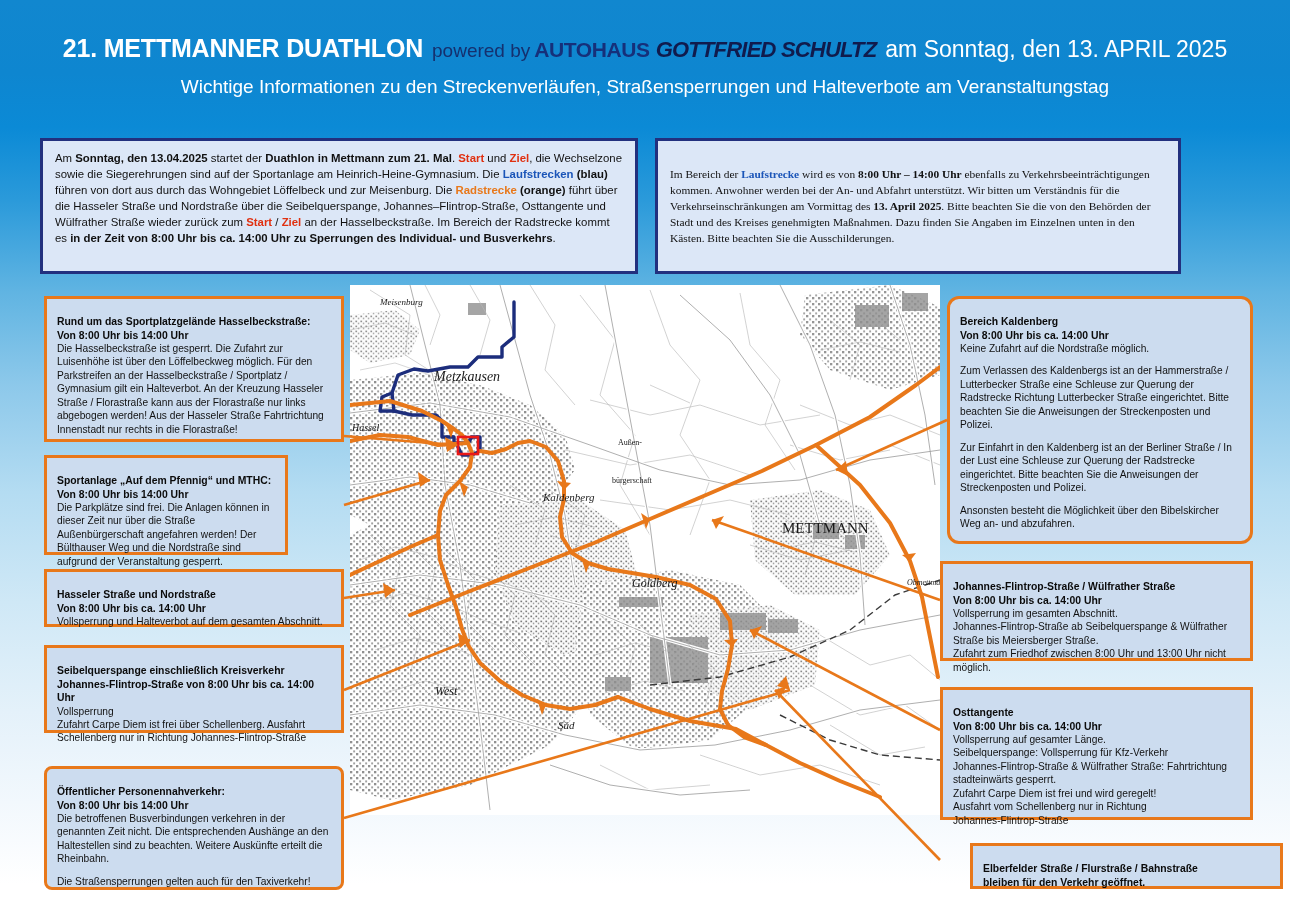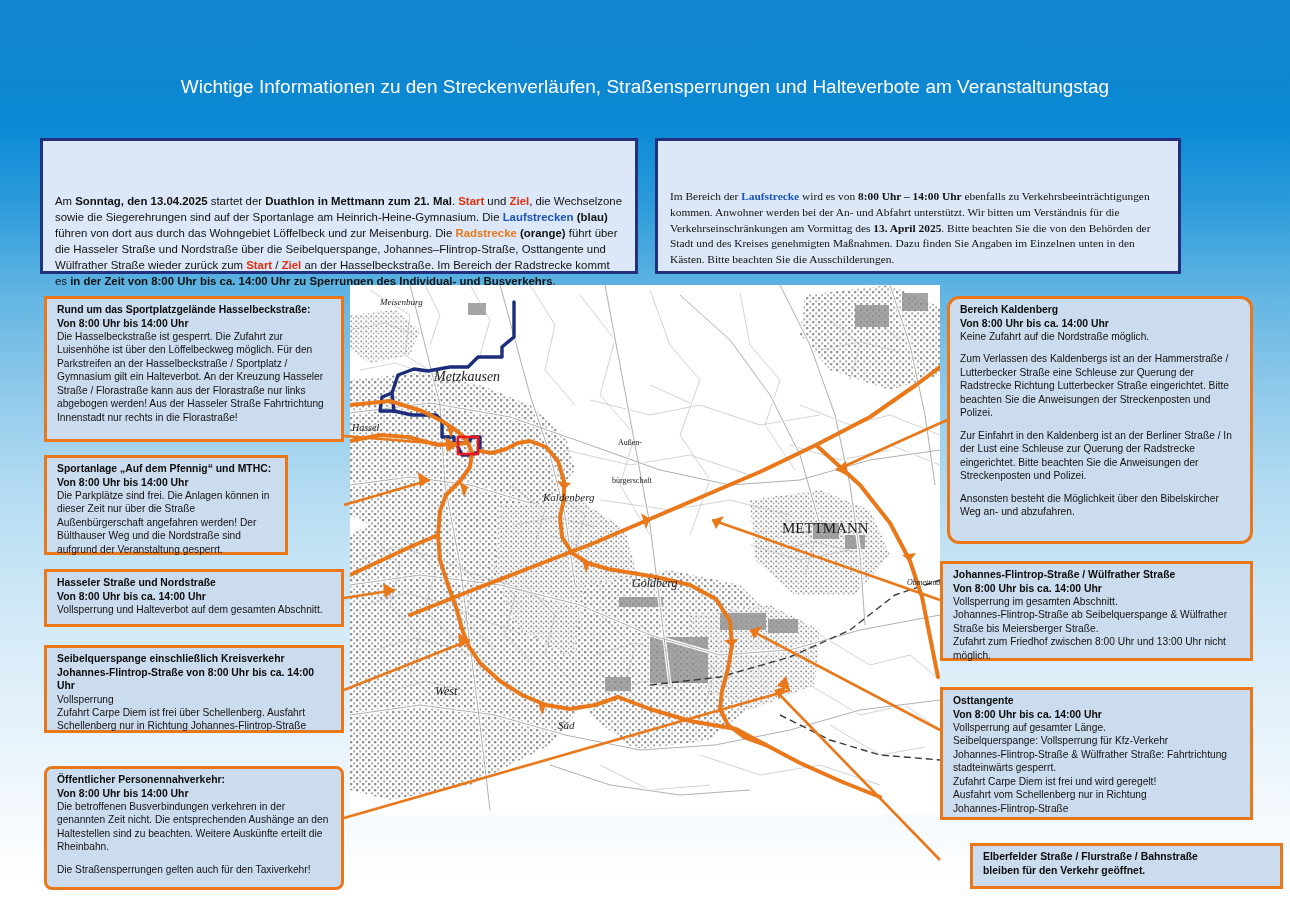--- a/index.html
+++ b/index.html
@@ -66,21 +66,20 @@
     background: #dce7f7;
     border: 3px solid #22307e;
     padding: 10px 12px 8px 12px;
   }
   #topbox-left  { left: 40px;  top: 138px; width: 598px; height: 136px; }
   #topbox-right { left: 655px; top: 138px; width: 526px; height: 136px;
                   display: flex; align-items: center; font-family: Liberation Serif, serif; }
   .topbox p {
     font-size: 11.4px; line-height: 1.40; color: #111111;
     text-align: left;
-    margin-top: 43px;
   }
   .b   { font-weight: bold; }
   .red { color: #e03010; font-weight: bold; }
   .blu { color: #1b55b8; font-weight: bold; }
   .org { color: #e8781a; font-weight: bold; }
 
   
   #map-wrap {
     position: absolute; left: 350px; top: 285px; width: 590px; height: 530px;
     overflow: hidden; background: #8b5cf6;
@@ -91,21 +90,21 @@
   #connectors {
     position: absolute; left: 0; top: 0; width: 1290px; height: 912px;
     pointer-events: none;
   }
 
   
   .callout {
     position: absolute;
     background: #ccdcef;
     border: 3px solid #e8781a;
-    padding: 4px 10px;
+    padding: 16px 10px;
   }
   .callout .ttl {
     font-size: 10.4px; font-weight: bold; color: #0b0b0b;
     line-height: 1.30;
   }
   .callout .bdy {
     font-size: 10.2px; color: #111111; line-height: 1.32;
   }
   .callout .gap { height: 9px; }
 
@@ -120,20 +119,23 @@
   #c-ost        { left: 940px; top: 687px; width: 313px; height: 133px; }
   #c-elberfeld  { left: 940px; top: 843px; width: 313px; height: 46px; margin-left: 30px;  }
 
   
   #footer { position: absolute; left: 0; top: 818px; width: 1290px; height: 94px; }
 </style>
 </head>
 <body>
 
 <div id="header">
+  <div id="title-line">
+    <span class="t-main">21. METTMANNER DUATHLON</span><span class="t-powered">powered by</span><span class="t-autohaus">AUTOHAUS</span><span class="t-gottfried">GOTTFRIED SCHULTZ</span><span class="t-date">am Sonntag, den 13. APRIL 2025</span>
+  </div>
   <div id="subtitle">Wichtige Informationen zu den Streckenverläufen, Straßensperrungen und Halteverbote am Veranstaltungstag</div>
 </div>
 
 <div class="topbox" id="topbox-left">
   <p><span>Am </span><span class="b">Sonntag, den 13.04.2025</span><span> startet der </span><span class="b">Duathlon in Mettmann zum 21. Mal</span><span>. </span><span class="red">Start</span><span> und </span><span class="red">Ziel</span><span>, die Wechselzone sowie die Siegerehrungen sind auf der Sportanlage am Heinrich-Heine-Gymnasium. Die </span><span class="blu">Laufstrecken</span><span class="b"> (blau)</span><span> führen von dort aus durch das Wohngebiet Löffelbeck und zur Meisenburg. Die </span><span class="org">Radstrecke</span><span class="b"> (orange)</span><span> führt über die Hasseler Straße und Nordstraße über die Seibelquerspange, Johannes–Flintrop-Straße, Osttangente und Wülfrather Straße wieder zurück zum </span><span class="red">Start</span><span> / </span><span class="red">Ziel</span><span> an der Hasselbeckstraße. Im Bereich der Radstrecke kommt es </span><span class="b">in der Zeit von 8:00 Uhr bis ca. 14:00 Uhr zu Sperrungen des Individual- und Busverkehrs</span><span>.</span></p>
 </div>
 
 <div class="topbox" id="topbox-right">
   <p><span>Im Bereich der </span><span class="blu">Laufstrecke</span><span> wird es von </span><span class="b">8:00 Uhr – 14:00 Uhr</span><span> ebenfalls zu Verkehrsbeeinträchtigungen kommen. Anwohner werden bei der An- und Abfahrt unterstützt. Wir bitten um Verständnis für die Verkehrseinschränkungen am Vormittag des </span><span class="b">13. April 2025</span><span>. Bitte beachten Sie die von den Behörden der Stadt und des Kreises genehmigten Maßnahmen. Dazu finden Sie Angaben im Einzelnen unten in den Kästen. Bitte beachten Sie die Ausschilderungen.</span></p>
 </div>

